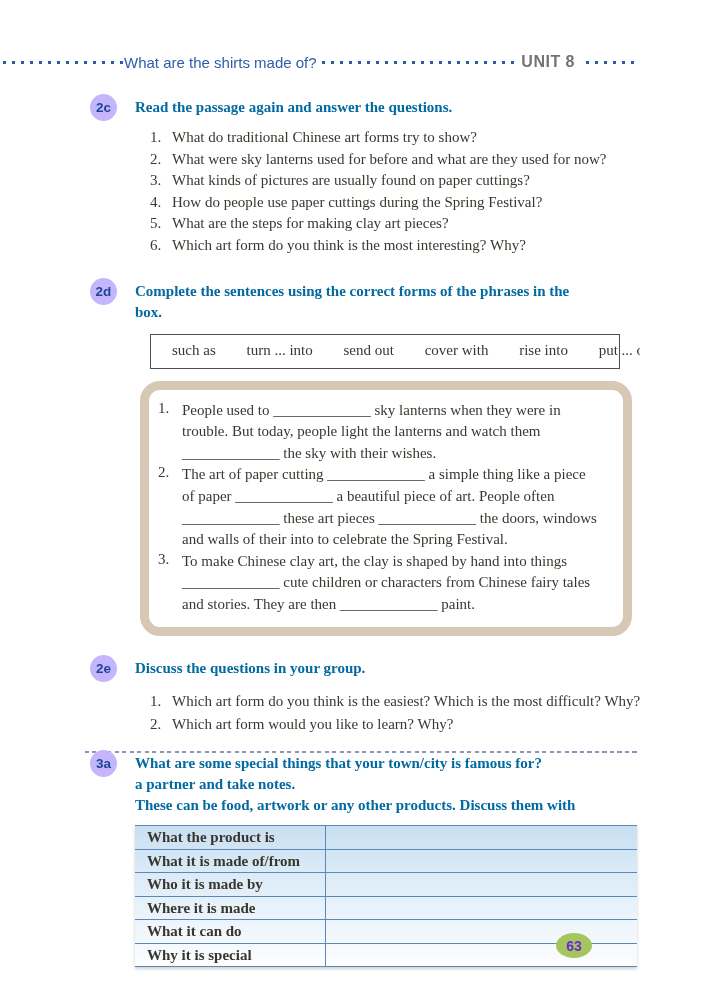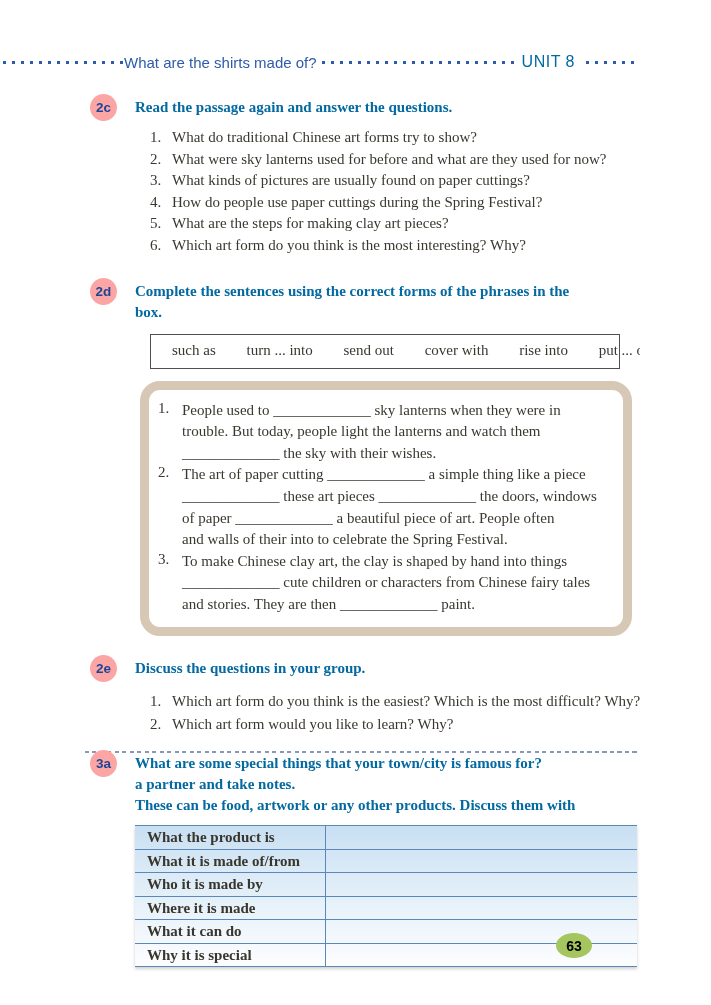--- a/index.html
+++ b/index.html
@@ -27,29 +27,29 @@
   }
   .dots-left { width:124px; }
   .dots-mid { flex:1; margin:0 6px 0 2px; }
   .dots-right { width:128px; margin-left:8px; }
   .unit-title {
     font-family:"Liberation Sans", sans-serif;
     font-size:15px; color:#2e5ca9; white-space:nowrap;
   }
   .unit-label {
     font-family:"Liberation Sans", sans-serif;
-    font-size:16px; font-weight:normal; color:#0369a1;
+    font-size:16px; font-weight:bold; color:#737373;
     letter-spacing:0.5px; white-space:nowrap;
   }
   
   .section { position:relative; margin-left:90px; }
   .badge {
     position:absolute; left:0; top:-3px;
     width:27px; height:27px; border-radius:50%;
-    background:#fca5a5;
+    background:#c4b5fd;
     display:flex; align-items:center; justify-content:center;
     font-family:"Liberation Sans", sans-serif;
     font-size:13.5px; font-weight:800; color:#1b4596;
   }
   .sec-heading {
     margin-left:45px;
     font-size:15px; font-weight:bold; color:#0369a1;
     line-height:21px; white-space:nowrap;
   }
   .sec-heading .h-line { white-space:nowrap; }
@@ -110,21 +110,21 @@
   }
   .notes-table td.label-cell { width:190px; padding-left:12px; border-right:1.5px solid #5c87b9;font-weight:bold; }
   .notes-table td.value-cell { }
   
   .page-badge {
     position:absolute; left:556px; top:933px;
     width:36px; height:25px; border-radius:50%;
     background:#a5c55e;
     display:flex; align-items:center; justify-content:center;
     font-family:"Liberation Sans", sans-serif;
-    font-size:14px; font-weight:bold; color:#000000;
+    font-size:14px; font-weight:bold; color:#6d28d9;
   }
 </style>
 </head>
 <body>
 
 <div class="page">
 
   <div class="unit-header">
     <span class="dots dots-left"></span>
     <span class="unit-title">What are the shirts made of?</span>
@@ -181,22 +181,22 @@
     <div class="fill-box">
       <div class="fill-item">
         <span class="fill-num">1.</span>
         <div class="fill-line">People used to _____________ sky lanterns when they were in</div>
         <div class="fill-line">trouble. But today, people light the lanterns and watch them</div>
         <div class="fill-line">_____________ the sky with their wishes.</div>
       </div>
       <div class="fill-item">
         <span class="fill-num">2.</span>
         <div class="fill-line">The art of paper cutting _____________ a simple thing like a piece</div>
+        <div class="fill-line">of paper _____________ a beautiful piece of art. People often</div>
         <div class="fill-line">_____________ these art pieces _____________ the doors, windows</div>
-        <div class="fill-line">of paper _____________ a beautiful piece of art. People often</div>
         <div class="fill-line">and walls of their into to celebrate the Spring Festival.</div>
       </div>
       <div class="fill-item">
         <span class="fill-num">3.</span>
         <div class="fill-line">To make Chinese clay art, the clay is shaped by hand into things</div>
         <div class="fill-line">_____________ cute children or characters from Chinese fairy tales</div>
         <div class="fill-line">and stories. They are then _____________ paint.</div>
       </div>
     </div>
   </div>

